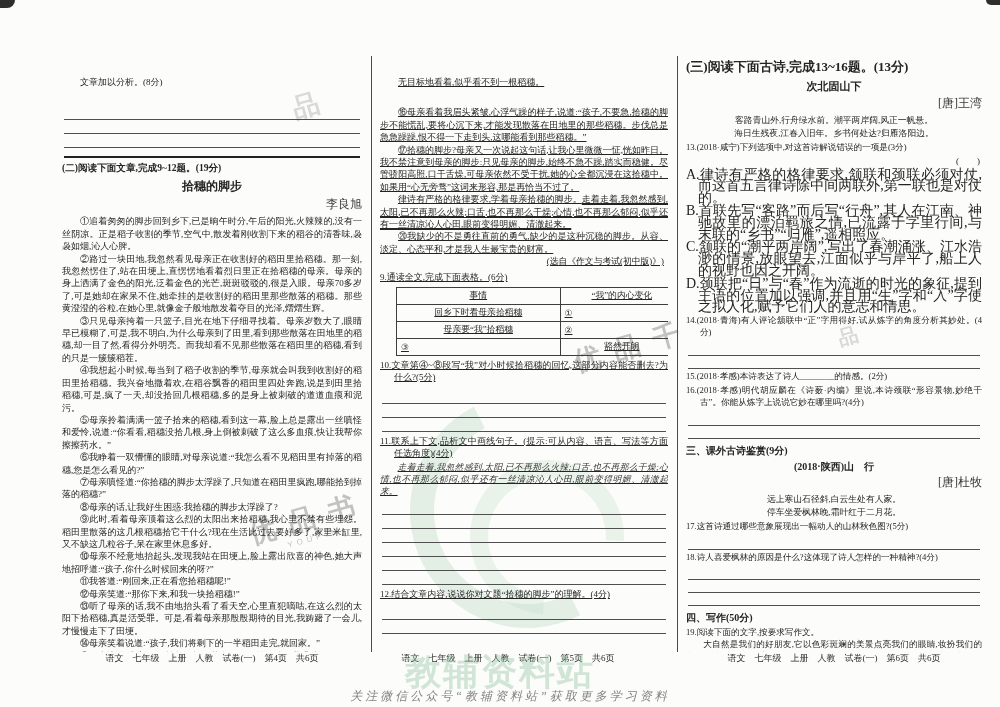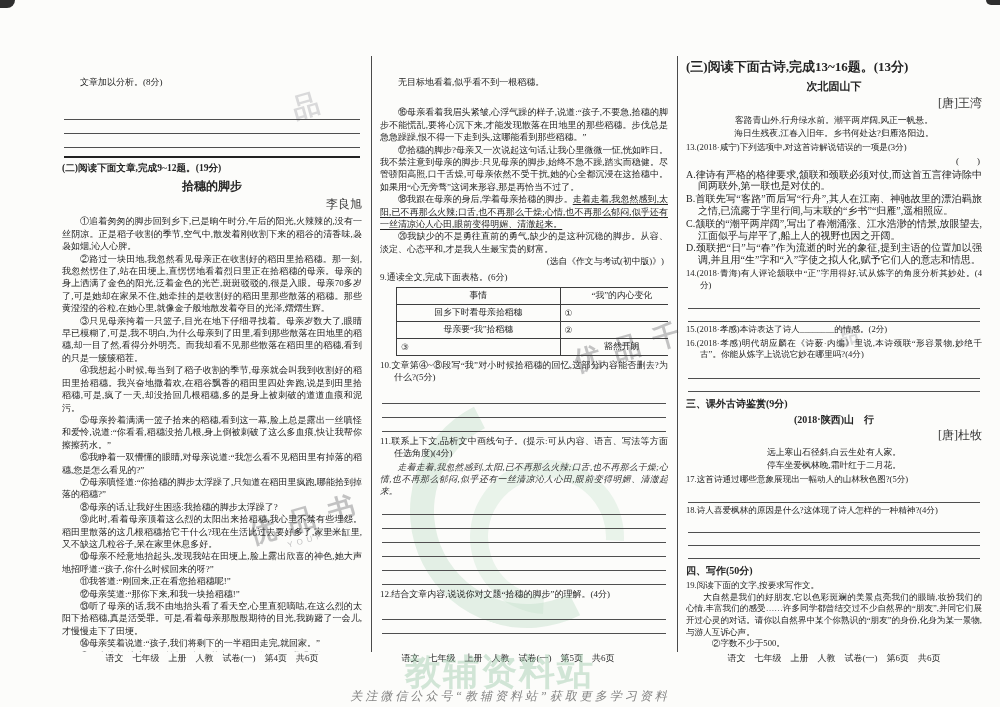--- a/index.html
+++ b/index.html
@@ -4,36 +4,36 @@
 <style>
   html,body{margin:0;padding:0;background:#d8d8d4;}
   .page{position:relative;width:1000px;height:707px;background:#fcfcfa;overflow:hidden;
         font-family:"Liberation Serif","DejaVu Serif",serif;color:#242424;}
   .corner{position:absolute;background:#2e2e2e;}
   .corner.tl{left:0;top:0;width:15px;height:8px;border-radius:0 0 8px 0;}
   .corner.tr{left:986px;top:0;width:14px;height:5px;border-radius:0 0 0 6px;}
   .vrule{position:absolute;top:56px;height:596px;width:1px;background:#4a4a4a;}
   .col{position:absolute;top:58px;height:594px;overflow:hidden;}
   .col-left{left:62px;width:300px;}
-  .col-mid{left:380px;width:288px;}
+  .col-mid{left:380px;width:288px;text-decoration:underline;}
   .col-right{left:686px;width:296px;}
   
   .cont{font-size:9px;line-height:12.4px;margin:18px;}
   .para{font-size:9px;line-height:12.4px;text-align:justify;text-indent:2em;margin:0;}
   .col-right .para{font-size:8.6px;line-height:11.6px;}
   .sec{font-size:9.6px;font-weight:bold;margin:4px 0 1px;}
   .col-right .sec{font-size:13px;margin:0 0 1px;}
   .sec-big{font-size:10px;font-weight:bold;margin:5px 0 2px;}
   .title{font-size:12px;font-weight:bold;text-align:center;margin:3px 0 1px;}
   .title-sm{font-size:10px;font-weight:bold;text-align:center;margin:2px 0 0;}
   .author{font-size:12px;text-align:right;margin:0 0 2px;color:#3a3a3a;}
   .poem-line{font-size:8.8px;text-align:center;line-height:13px;margin:0;}
   .q{font-size:9px;line-height:12.4px;text-align:justify;padding-left:14px;text-indent:-14px;margin:3px 0 0;}
   .col-right .q{font-size:8.6px;line-height:11.6px;margin:2px 0 0;}
-  .opt{font-size:10px;line-height:11.8px;text-align:justify;padding-left:12px;text-indent:-12px;margin:1px 0 0;}
+  .opt{font-size:14px;line-height:11.8px;text-align:justify;padding-left:12px;text-indent:-12px;margin:1px 0 0;}
   .bracket{font-size:9px;text-align:right;margin:1px 2px 0 0;}
   .quote{font-size:8.8px;line-height:12px;text-align:justify;text-indent:2em;margin:2px 0 0;font-style:italic;color:#333;}
   .src{font-size:8.8px;text-align:right;margin:1px 4px 0 0;}
   .ul{text-decoration:underline;text-underline-offset:2px;}
   
   .ans{height:13px;border-bottom:1px solid #4f4f4f;margin:0 2px;}
   .ans.thick{border-bottom:2.2px solid #222;}
   .col-right .ans{height:12px;}
   
   table.grid{border-collapse:collapse;width:100%;margin:3px 16px 2px;font-size:8.8px;}
@@ -114,21 +114,21 @@
     <p class="para">⑫母亲笑道:“那你下来,和我一块拾稻穗!”</p>
     <p class="para">⑬听了母亲的话,我不由地抬头看了看天空,心里直犯嘀咕,在这么烈的太阳下拾稻穗,真是活受罪。可是,看着母亲那殷殷期待的目光,我踌躇了一会儿,才慢慢走下了田埂。</p>
     <p class="para">⑭母亲笑着说道:“孩子,我们将剩下的一半稻田走完,就回家。”</p>
     <p class="para">⑮母亲边说,边弯下腰,拾起一根散落在稻田里的稻穗。我眼睛漫</p>
   </div>
 
   <div class="col col-mid">
     <p class="cont">无目标地看着,似乎看不到一根稻穗。</p>
     <p class="para">⑯母亲看着我眉头紧皱,心浮气躁的样子,说道:“孩子,不要急,拾穗的脚步不能慌乱,要将心沉下来,才能发现散落在田地里的那些稻穗。步伐总是急急躁躁,恨不得一下走到头,这哪能看到那些稻穗。”</p>
     <p class="para">⑰拾穗的脚步?母亲又一次说起这句话,让我心里微微一怔,恍如昨日。我不禁注意到母亲的脚步:只见母亲的脚步,始终不急不躁,踏实而稳健。尽管骄阳高照,口干舌燥,可母亲依然不受干扰,她的心全都沉浸在这拾穗中。如果用“心无旁骛”这词来形容,那是再恰当不过了。</p>
-    <p class="para"><span>⑱我跟在母亲的身后,学着母亲拾穗的脚步。</span><span class="ul">走着走着,我忽然感到,太阳,已不再那么火辣;口舌,也不再那么干燥;心情,也不再那么郁闷,似乎还有一丝清凉沁人心田,眼前变得明媚、清澈起来。</span></p>
+    <p class="para"><span>律诗有严格的格律要求,学着母亲拾穗的脚步。</span><span class="ul">走着走着,我忽然感到,太阳,已不再那么火辣;口舌,也不再那么干燥;心情,也不再那么郁闷,似乎还有一丝清凉沁人心田,眼前变得明媚、清澈起来。</span></p>
     <p class="para">⑳我缺少的不是勇往直前的勇气,缺少的是这种沉稳的脚步。从容、淡定、心态平和,才是我人生最宝贵的财富。</p>
     <p class="src">(选自《作文与考试(初中版)》)</p>
     <p class="q">9.通读全文,完成下面表格。(6分)</p>
     <table class="grid">
       <tbody>
           <tr>
         <th style="width:57%">事情</th>
         <th>“我”的内心变化</th>
       </tr>
       <tr>

